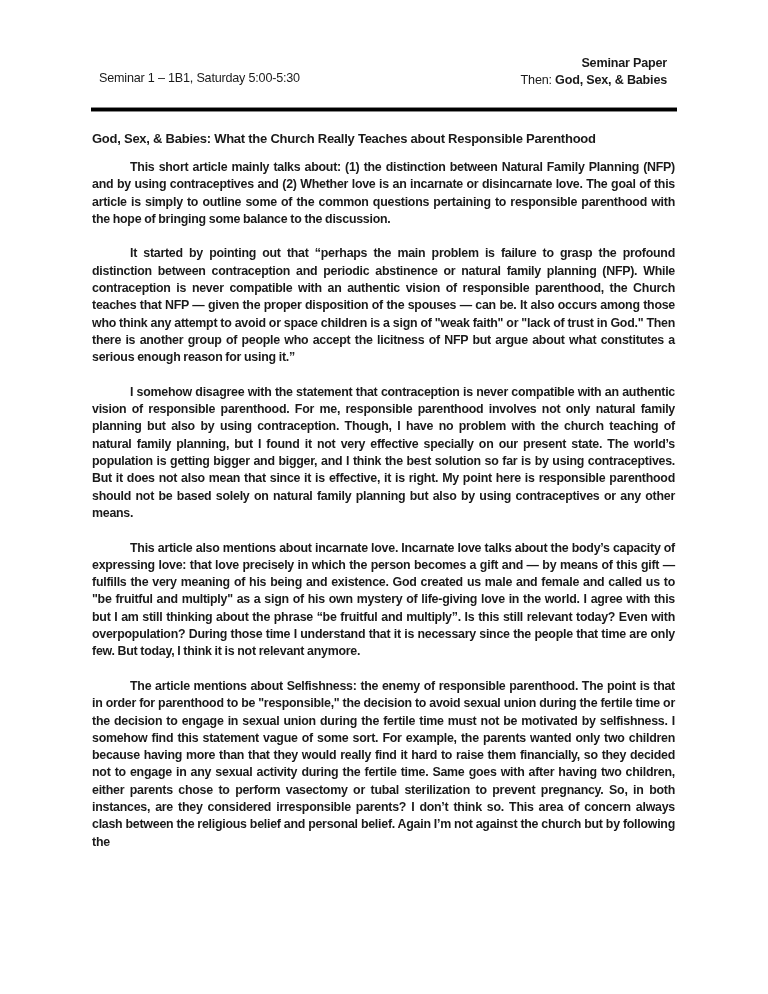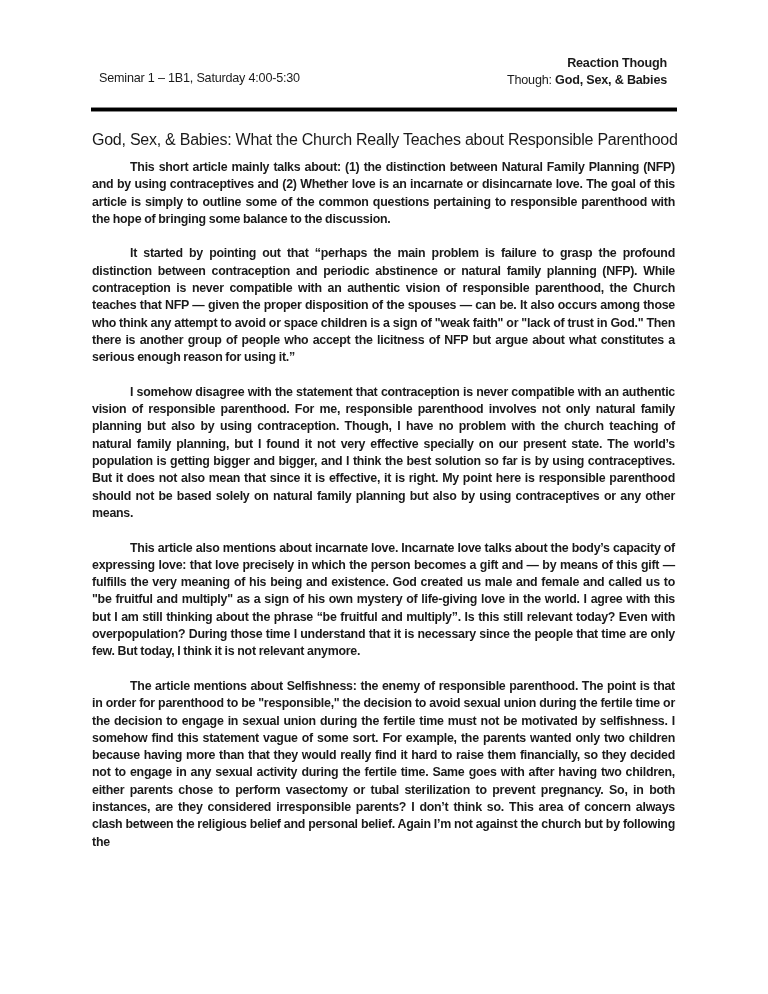--- a/index.html
+++ b/index.html
@@ -4,33 +4,33 @@
 <style>
   html, body { margin: 0; padding: 0; background: #ffffff; }
   body { width: 768px; height: 994px; overflow: hidden; position: relative;
          font-family: "Liberation Sans", sans-serif; color: #1a1a1a; }
   .page { position: absolute; left: 0; top: 0; width: 768px; height: 994px; background: #fff; }
   .hdr-left { position: absolute; left: 99px; top: 71px; font-size: 12.6px; letter-spacing: -0.2px; }
   .hdr-right { position: absolute; right: 101px; top: 55px; text-align: right; font-size: 12.6px; line-height: 17px; letter-spacing: -0.2px; }
   .hdr-right b { font-weight: bold; }
   .divider { position: absolute; left: 91px; top: 107px; width: 586px; height: 5px;
              background: #000; border-top: 1px solid #888; border-bottom: 1px solid #888; box-sizing: border-box; }
-  .title { position: absolute; left: 92px; top: 131px; font-size: 16px; font-weight: normal; letter-spacing: -0.25px; }
+  .title { position: absolute; left: 92px; top: 131px; font-size: 13px; font-weight: bold; letter-spacing: -0.25px; }
   .body { position: absolute; left: 92px; top: 159px; width: 583px; font-weight: bold; }
   .body p { margin: 0 0 17.3px 0; font-size: 12.4px; line-height: 17.3px; text-align: justify;
             text-indent: 38px; letter-spacing: -0.25px; word-spacing: -0.3px; }
 </style>
 </head>
 <body>
 
 <div class="page">
-  <div class="hdr-left">Seminar 1 – 1B1, Saturday 4:00-5:30</div>
+  <div class="hdr-left">Seminar 1 – 1B1, Saturday 5:00-5:30</div>
   <div class="hdr-right">
-    <div><b>Reaction Though</b></div>
-    <div><span>Though: </span><b>God, Sex, &amp; Babies</b></div>
+    <div><b>Seminar Paper</b></div>
+    <div><span>Then: </span><b>God, Sex, &amp; Babies</b></div>
   </div>
   <div class="divider"></div>
   <div class="title">God, Sex, &amp; Babies: What the Church Really Teaches about Responsible Parenthood</div>
   <div class="body">
     <p>This short article  mainly talks about: (1) the distinction between Natural Family Planning (NFP) and by using contraceptives and (2) Whether love is an incarnate or disincarnate love. The goal of this article is simply to outline some of the common questions pertaining to responsible parenthood with the hope of bringing some balance to the discussion.</p>
     <p>It started by pointing out that “perhaps the main problem is failure to grasp the profound distinction between contraception and periodic abstinence or natural family planning (NFP). While contraception is never compatible with an authentic vision of responsible parenthood, the Church teaches that NFP — given the proper disposition of the spouses — can be. It also occurs among those who think any attempt to avoid or space children is a sign of "weak faith" or "lack of trust in God." Then there is another group of people who accept the licitness of NFP but argue about what constitutes a serious enough reason for using it.”</p>
     <p>I somehow disagree with the statement that contraception is never compatible with an authentic vision of responsible parenthood. For me, responsible parenthood involves not only natural family planning but also by using contraception. Though, I have no problem with the church teaching of natural family planning, but I found it not very effective specially on our present state. The world’s population is getting bigger and bigger, and I think the best solution so far is by using contraceptives. But it does not also mean that since it is effective, it is right. My point here is responsible parenthood should not be based solely on natural family planning but also by using contraceptives or any other means.</p>
     <p>This article also mentions about incarnate love. Incarnate love talks about the body’s capacity of expressing love: that love precisely in which the person becomes a gift and — by means of this gift — fulfills the very meaning of his being and existence. God created us male and female and called us to "be fruitful and multiply" as a sign of his own mystery of life-giving love in the world. I agree with this but I am still thinking about the phrase “be fruitful and multiply”.  Is this still relevant today? Even with overpopulation? During those time I understand that it is necessary  since the people that time are only few. But today, I think it is not relevant anymore.</p>
     <p>The article mentions about Selfishness: the enemy of responsible parenthood. The point is that in order for parenthood to be "responsible," the decision to avoid sexual union during the fertile time or the decision to engage in sexual union during the fertile time must not be motivated by selfishness. I somehow find this statement vague of some sort. For example, the parents wanted only two children because having more than that they would really find it hard to raise them financially, so they decided not to engage in any sexual activity during the fertile time. Same goes with after having two children, either parents chose to perform vasectomy or tubal sterilization to prevent pregnancy. So, in both instances, are they considered irresponsible parents? I don’t think so. This area of concern always clash between the religious belief and personal belief. Again I’m not against the church but by following the</p>
   </div>

